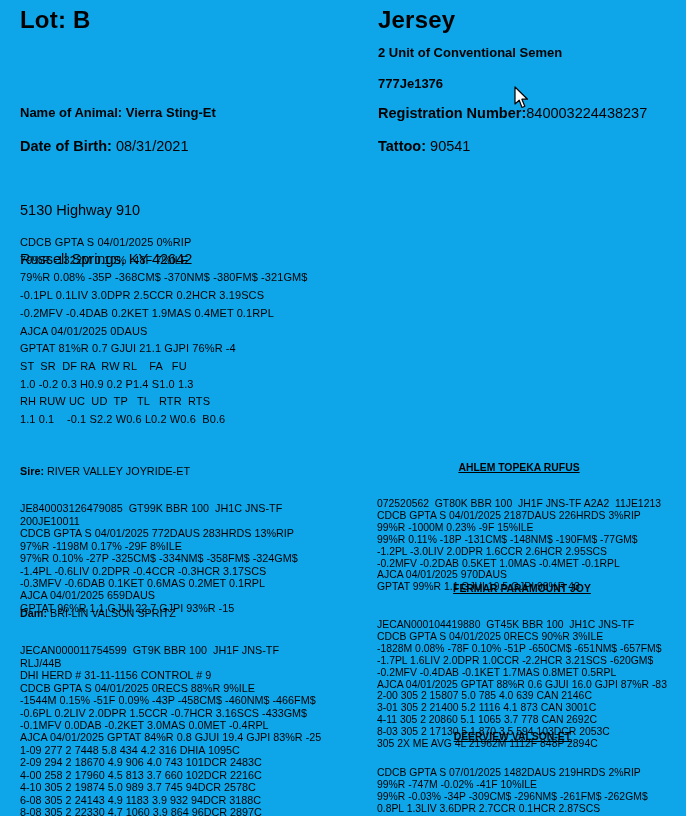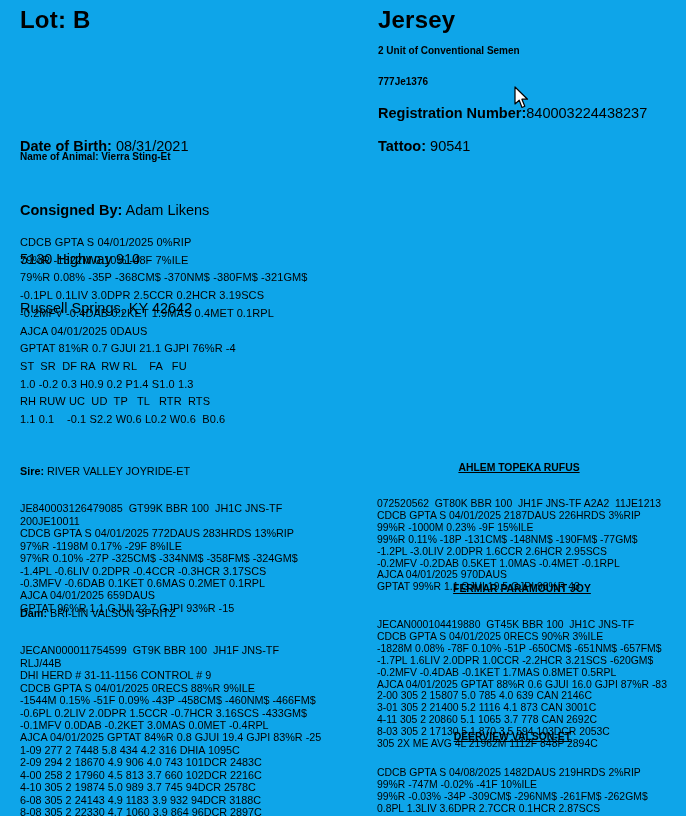--- a/index.html
+++ b/index.html
@@ -8,21 +8,21 @@
     position: relative;
     width: 686px;
     height: 816px;
     background: #0ea5e9;
     color: #000000;
     font-family: "Liberation Sans", "DejaVu Sans", sans-serif;
     overflow: hidden;
   }
   .abs { position: absolute; white-space: pre-wrap; }
   .h1 { font-size: 24px; font-weight: 700; letter-spacing: 0.2px; }
-  .bold14 { font-size: 10px; font-weight: 700; }
+  .bold14 { font-size: 13px; font-weight: 700; }
   .price { font-size: 15px; font-weight: 700; letter-spacing: 0.5px; }
   .label-b { font-weight: 700; }
   .val { font-weight: 400; }
   .addr { font-size: 14.5px; font-weight: 400; line-height: 16.4px; }
   .genetics { font-size: 11px; line-height: 17.7px; font-weight: 400; letter-spacing: 0.1px; }
   .small-block { font-size: 10.8px; line-height: 12.45px; font-weight: 400; }
   .ped-block { font-size: 10.4px; line-height: 11.95px; font-weight: 400; }
   .ped-title { font-weight: 700; text-decoration: underline; text-align: center; }
   .line { white-space: pre-wrap; }
   .cursor { position: absolute; left: 514px; top: 86px; width: 17px; height: 24px; z-index: 5; }
@@ -31,30 +31,29 @@
 <body>
 
 <div class="page">
 
   <div class="abs h1" style="left:20px; top:6px;">Lot: B</div>
   <div class="abs h1" style="left:378px; top:6px;">Jersey</div>
 
   <div class="abs bold14" style="left:378px; top:45px;">2 Unit of Conventional Semen</div>
   <div class="abs bold14" style="left:378px; top:76px;">777Je1376</div>
 
-  <div class="abs bold14" style="left:20px; top:105px;margin-top:46px;"><span>Name of Animal:</span><span> </span><span>Vierra Sting-Et</span></div>
+  <div class="abs bold14" style="left:20px; top:105px;"><span>Name of Animal:</span><span> </span><span>Vierra Sting-Et</span></div>
 
   <div class="abs" style="left:378px; top:105px; font-size:14.5px;"><span class="label-b">Registration Number:</span><span class="val">840003224438237</span></div>
 
   <div class="abs" style="left:20px; top:138px; font-size:14.5px;"><span class="label-b">Date of Birth:</span><span> </span><span class="val">08/31/2021</span></div>
 
   <div class="abs" style="left:378px; top:138px; font-size:14.5px;"><span class="label-b">Tattoo:</span><span> </span><span class="val">90541</span></div>
 
   <div class="abs addr" style="left:20px; top:169px;">
-    <div><span class="label-b" style="font-size:14.5px;">Consigned By:</span><span> </span><span>Adam Likens</span></div>
     <div>5130 Highway 910</div>
     <div>Russell Springs, KY 42642</div>
   </div>
 
   <div class="abs genetics" style="left:20px; top:234px;"><div class="line">CDCB GPTA S 04/01/2025 0%RIP</div><div class="line">79%R -1322M 0.10% -48F 7%ILE</div><div class="line">79%R 0.08% -35P -368CM$ -370NM$ -380FM$ -321GM$</div><div class="line">-0.1PL 0.1LIV 3.0DPR 2.5CCR 0.2HCR 3.19SCS</div><div class="line">-0.2MFV -0.4DAB 0.2KET 1.9MAS 0.4MET 0.1RPL</div><div class="line">AJCA 04/01/2025 0DAUS</div><div class="line">GPTAT 81%R 0.7 GJUI 21.1 GJPI 76%R -4</div><div class="line">ST  SR  DF RA  RW RL    FA   FU</div><div class="line">1.0 -0.2 0.3 H0.9 0.2 P1.4 S1.0 1.3</div><div class="line">RH RUW UC  UD  TP   TL   RTR  RTS</div><div class="line">1.1 0.1    -0.1 S2.2 W0.6 L0.2 W0.6  B0.6</div></div>
 
   <div class="abs small-block" style="left:20px; top:440px;">
     <div class="line"><span class="label-b">Sire:</span><span> RIVER VALLEY JOYRIDE-ET</span></div>
     <div><div class="line">JE840003126479085  GT99K BBR 100  JH1C JNS-TF</div><div class="line">200JE10011</div><div class="line">CDCB GPTA S 04/01/2025 772DAUS 283HRDS 13%RIP</div><div class="line">97%R -1198M 0.17% -29F 8%ILE</div><div class="line">97%R 0.10% -27P -325CM$ -334NM$ -358FM$ -324GM$</div><div class="line">-1.4PL -0.6LIV 0.2DPR -0.4CCR -0.3HCR 3.17SCS</div><div class="line">-0.3MFV -0.6DAB 0.1KET 0.6MAS 0.2MET 0.1RPL</div><div class="line">AJCA 04/01/2025 659DAUS</div><div class="line">GPTAT 96%R 1.1 GJUI 22.7 GJPI 93%R -15</div></div>
   </div>
@@ -69,20 +68,20 @@
     <div><div class="line">072520562  GT80K BBR 100  JH1F JNS-TF A2A2  11JE1213</div><div class="line">CDCB GPTA S 04/01/2025 2187DAUS 226HRDS 3%RIP</div><div class="line">99%R -1000M 0.23% -9F 15%ILE</div><div class="line">99%R 0.11% -18P -131CM$ -148NM$ -190FM$ -77GM$</div><div class="line">-1.2PL -3.0LIV 2.0DPR 1.6CCR 2.6HCR 2.95SCS</div><div class="line">-0.2MFV -0.2DAB 0.5KET 1.0MAS -0.4MET -0.1RPL</div><div class="line">AJCA 04/01/2025 970DAUS</div><div class="line">GPTAT 99%R 1.1 GJUI 19.5 GJPI 98%R 43</div></div>
   </div>
 
   <div class="abs ped-block" style="left:377px; top:559px;">
     <div class="ped-title">FERMAR PARAMOUNT JOY</div>
     <div><div class="line">JECAN000104419880  GT45K BBR 100  JH1C JNS-TF</div><div class="line">CDCB GPTA S 04/01/2025 0RECS 90%R 3%ILE</div><div class="line">-1828M 0.08% -78F 0.10% -51P -650CM$ -651NM$ -657FM$</div><div class="line">-1.7PL 1.6LIV 2.0DPR 1.0CCR -2.2HCR 3.21SCS -620GM$</div><div class="line">-0.2MFV -0.4DAB -0.1KET 1.7MAS 0.8MET 0.5RPL</div><div class="line">AJCA 04/01/2025 GPTAT 88%R 0.6 GJUI 16.0 GJPI 87%R -83</div><div class="line">2-00 305 2 15807 5.0 785 4.0 639 CAN 2146C</div><div class="line">3-01 305 2 21400 5.2 1116 4.1 873 CAN 3001C</div><div class="line">4-11 305 2 20860 5.1 1065 3.7 778 CAN 2692C</div><div class="line">8-03 305 2 17130 5.1 870 3.5 594 103DCR 2053C</div><div class="line">305 2X ME AVG 4L 21962M 1112F 848P 2894C</div></div>
   </div>
 
   <div class="abs ped-block" style="left:377px; top:707px;">
     <div class="ped-title">DEERVIEW VALSON-ET</div>
-    <div><div class="line">CDCB GPTA S 04/08/2025 1482DAUS 219HRDS 2%RIP</div><div class="line">99%R -747M -0.02% -41F 10%ILE</div><div class="line">99%R -0.03% -34P -309CM$ -296NM$ -261FM$ -262GM$</div><div class="line">0.8PL 1.3LIV 3.6DPR 2.7CCR 0.1HCR 2.87SCS</div></div>
+    <div><div class="line">CDCB GPTA S 07/01/2025 1482DAUS 219HRDS 2%RIP</div><div class="line">99%R -747M -0.02% -41F 10%ILE</div><div class="line">99%R -0.03% -34P -309CM$ -296NM$ -261FM$ -262GM$</div><div class="line">0.8PL 1.3LIV 3.6DPR 2.7CCR 0.1HCR 2.87SCS</div></div>
   </div>
 
   <svg class="cursor" viewBox="0 0 17 24">
     <polygon points="1,1 1,18 5.2,14.2 8,21.5 10.8,20.3 7.9,13.2 13.5,13.2" fill="#ffffff" stroke="#000000" stroke-width="1.2" stroke-linejoin="round"></polygon>
   </svg>
 
 </div>
 
 </body></html>

